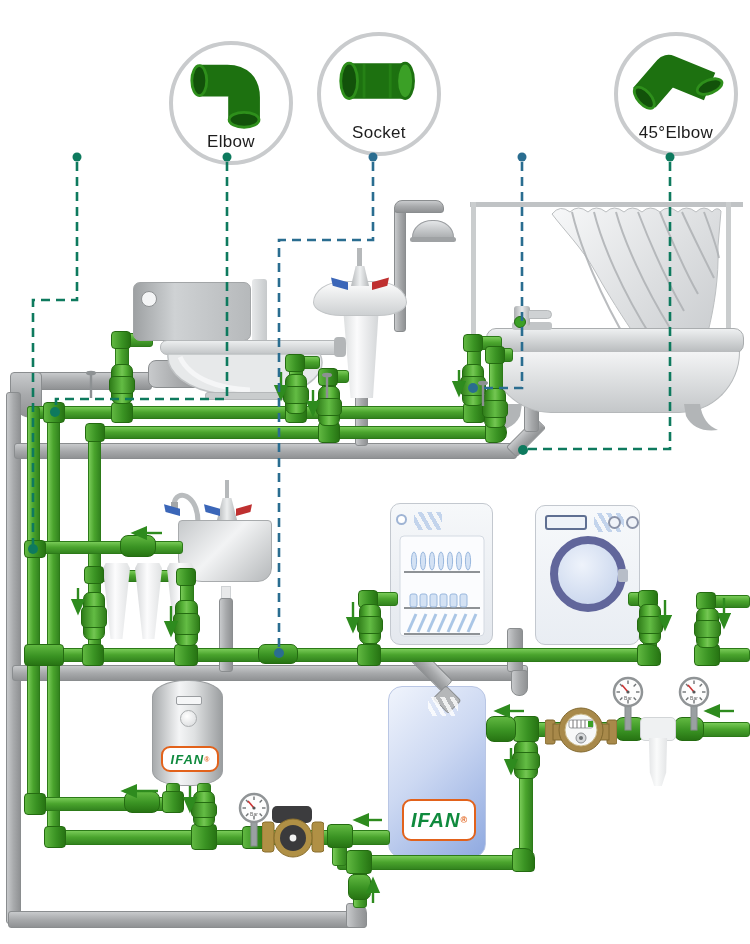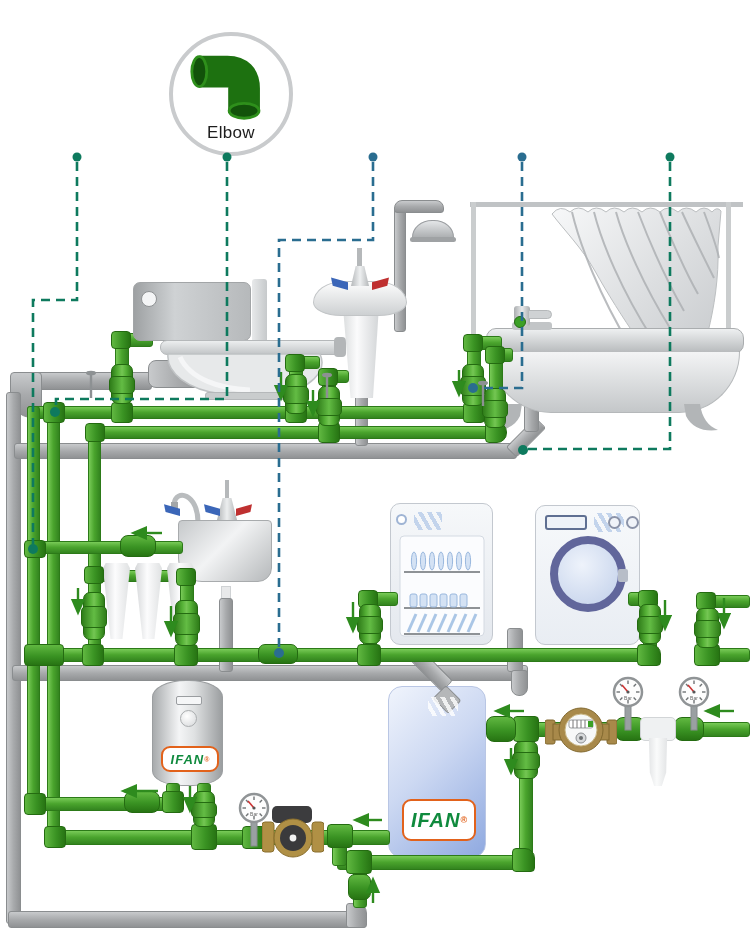--- a/index.html
+++ b/index.html
@@ -385,28 +385,48 @@
       <line x1="327" y1="376" x2="327" y2="398"></line>
       <line x1="483" y1="384" x2="483" y2="406"></line>
     </g>
     <g fill="#8d9193">
       <ellipse cx="91" cy="373" rx="5" ry="2.3"></ellipse>
       <ellipse cx="327" cy="375" rx="5" ry="2.3"></ellipse>
       <ellipse cx="483" cy="383" rx="5" ry="2.3"></ellipse>
     </g>
   </svg>
 
-  <div class="legend-circle" style="left:169px;top:32px;">
+  <div class="legend-circle" style="left:169px;top:41px;">
     <svg viewBox="0 0 100 90" style="position:absolute;left:10px;top:2px;width:96px;height:84px;">
       <path d="M16,36 H46 Q64,36 64,54 V78" stroke="#1d7110" stroke-width="34" fill="none" stroke-linejoin="round"></path>
       <path d="M16,36 H46 Q64,36 64,54 V78" stroke="url(#gp)" stroke-width="28" fill="none" stroke-linejoin="round"></path>
       <ellipse cx="16" cy="36" rx="8" ry="16" fill="#12520a" stroke="#2e8f1b" stroke-width="3"></ellipse>
       <ellipse cx="64" cy="78" rx="16" ry="8" fill="#12520a" stroke="#2e8f1b" stroke-width="3"></ellipse>
     </svg>
     <span class="legend-label">Elbow</span>
+  </div>
+  <div class="legend-circle" style="left:317px;top:32px;">
+    <svg viewBox="0 0 100 90" style="position:absolute;left:10px;top:2px;width:96px;height:84px;">
+      <path d="M18,46 H78" stroke="#1d7110" stroke-width="38" fill="none"></path>
+      <path d="M18,46 H78" stroke="url(#gp)" stroke-width="32" fill="none"></path>
+      <line x1="34" y1="28" x2="34" y2="64" stroke="#2a8a18" stroke-width="3" opacity=".65"></line>
+      <line x1="62" y1="28" x2="62" y2="64" stroke="#2a8a18" stroke-width="3" opacity=".65"></line>
+      <ellipse cx="78" cy="46" rx="9" ry="19" fill="#3ba026" stroke="#1d7110" stroke-width="3"></ellipse>
+      <ellipse cx="18" cy="46" rx="9" ry="19" fill="#12520a" stroke="#2e8f1b" stroke-width="3"></ellipse>
+    </svg>
+    <span class="legend-label">Socket</span>
+  </div>
+  <div class="legend-circle" style="left:614px;top:32px;">
+    <svg viewBox="0 0 100 90" style="position:absolute;left:10px;top:2px;width:96px;height:84px;">
+      <path d="M16,64 L42,34 L86,52" stroke="#1d7110" stroke-width="32" fill="none" stroke-linejoin="round"></path>
+      <path d="M16,64 L42,34 L86,52" stroke="url(#gp)" stroke-width="25" fill="none" stroke-linejoin="round"></path>
+      <ellipse cx="16" cy="64" rx="7" ry="14" fill="#12520a" stroke="#2e8f1b" stroke-width="3" transform="rotate(-42 16 64)"></ellipse>
+      <ellipse cx="86" cy="52" rx="7" ry="14" fill="#12520a" stroke="#2e8f1b" stroke-width="3" transform="rotate(68 86 52)"></ellipse>
+    </svg>
+    <span class="legend-label">45°Elbow</span>
   </div>
 
   <svg class="abs" style="left:0;top:0;width:750px;height:944px;z-index:50;pointer-events:none;">
     <g fill="none" stroke-width="2.6" stroke-dasharray="9 6">
       <polyline points="77,162 77,300 33,300 33,544" stroke="#0e7a5e"></polyline>
       <polyline points="227,162 227,399 56,399 56,408" stroke="#0e7a5e"></polyline>
       <polyline points="373,162 373,240 279,240 279,648" stroke="#2a6d90"></polyline>
       <polyline points="522,162 522,388 478,388" stroke="#2a6d90"></polyline>
       <polyline points="670,162 670,449 528,449" stroke="#0e7a5e"></polyline>
     </g>

